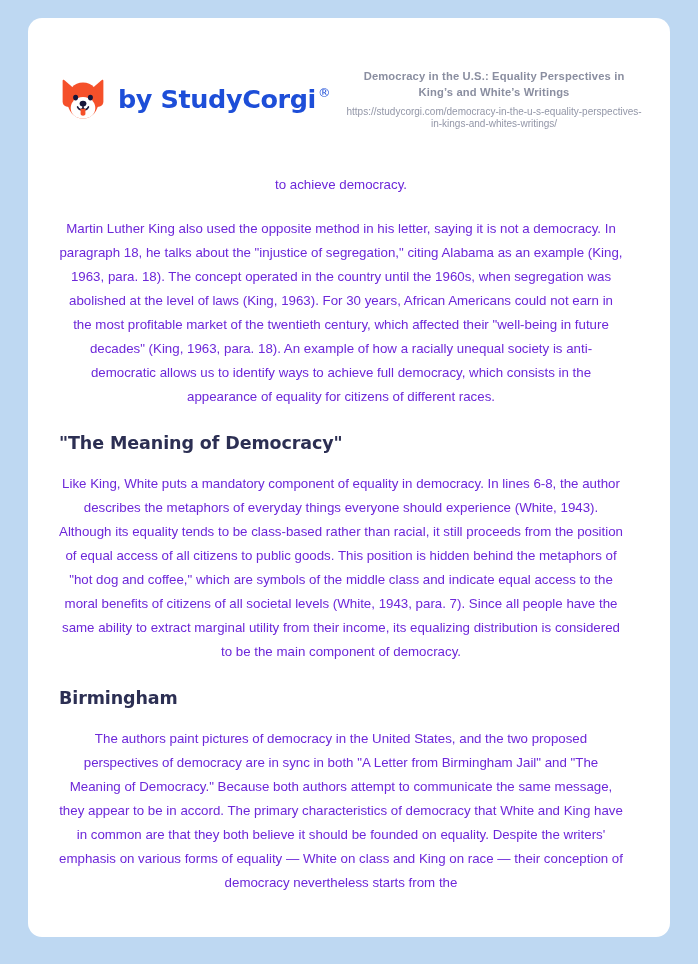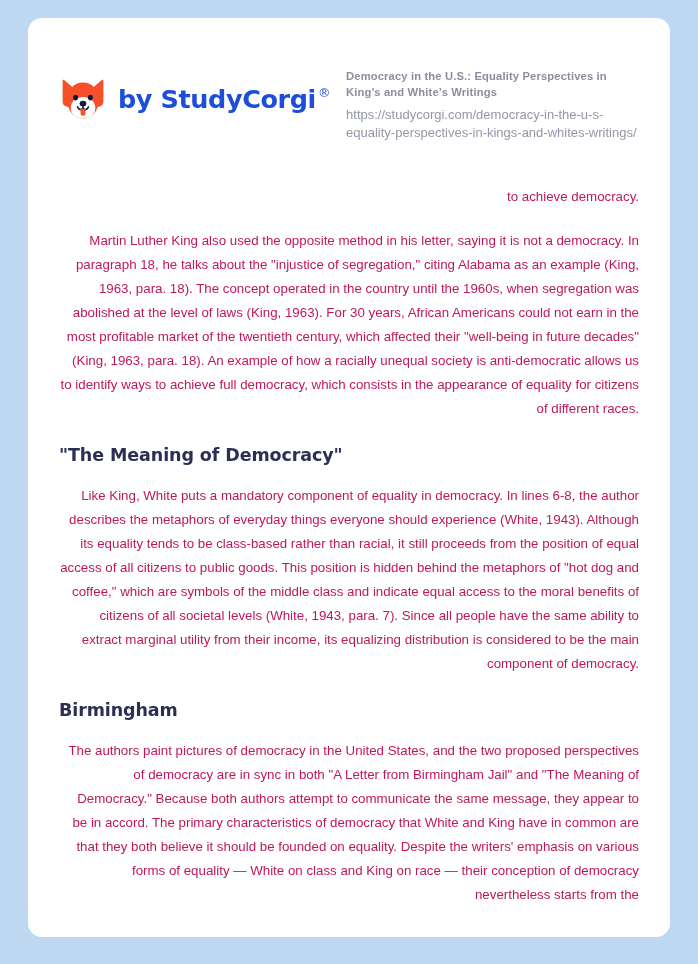--- a/index.html
+++ b/index.html
@@ -64,56 +64,56 @@
     font-size: 12.5px;
     vertical-align: super;
     font-weight: normal;
     margin-left: 2px;
     position: relative;
     top: -2px;
   }
 
   .header-meta {
     flex: 1 1 auto;
-    text-align: left;
+    text-align: center;
     padding-left: 16px;
     padding-top: 2px;
     min-width: 0;
   }
 
   .doc-title {
     font-size: 11.2px;
     font-weight: bold;
     color: #8a8ea0;
     line-height: 15.5px;
     letter-spacing: 0.15px;
     margin: 0;
   }
 
   .doc-url {
-    font-size: 13px;
+    font-size: 10px;
     color: #9397a8;
-    line-height: 18px;
+    line-height: 12px;
     margin: 6px 0 0 0;
     word-break: break-word;
   }
 
   
   .article {
     padding: 0 31px 0 31px;
     margin-top: 43px;
     box-sizing: border-box;
   }
 
   .article p {
     font-size: 13.3px;
     line-height: 24px;
-    color: #be185d;
-    margin: 0 0 22px 0;
-    text-align: right;
+    color: #6d28d9;
+    margin: 0 16px 22px 0;
+    text-align: center;
     font-family: "Liberation Sans", sans-serif;
   }
 
   .article p.tight {
     margin-bottom: 20px;
   }
 
   .article h2 {
     font-size: 17.5px;
     font-weight: bold;

